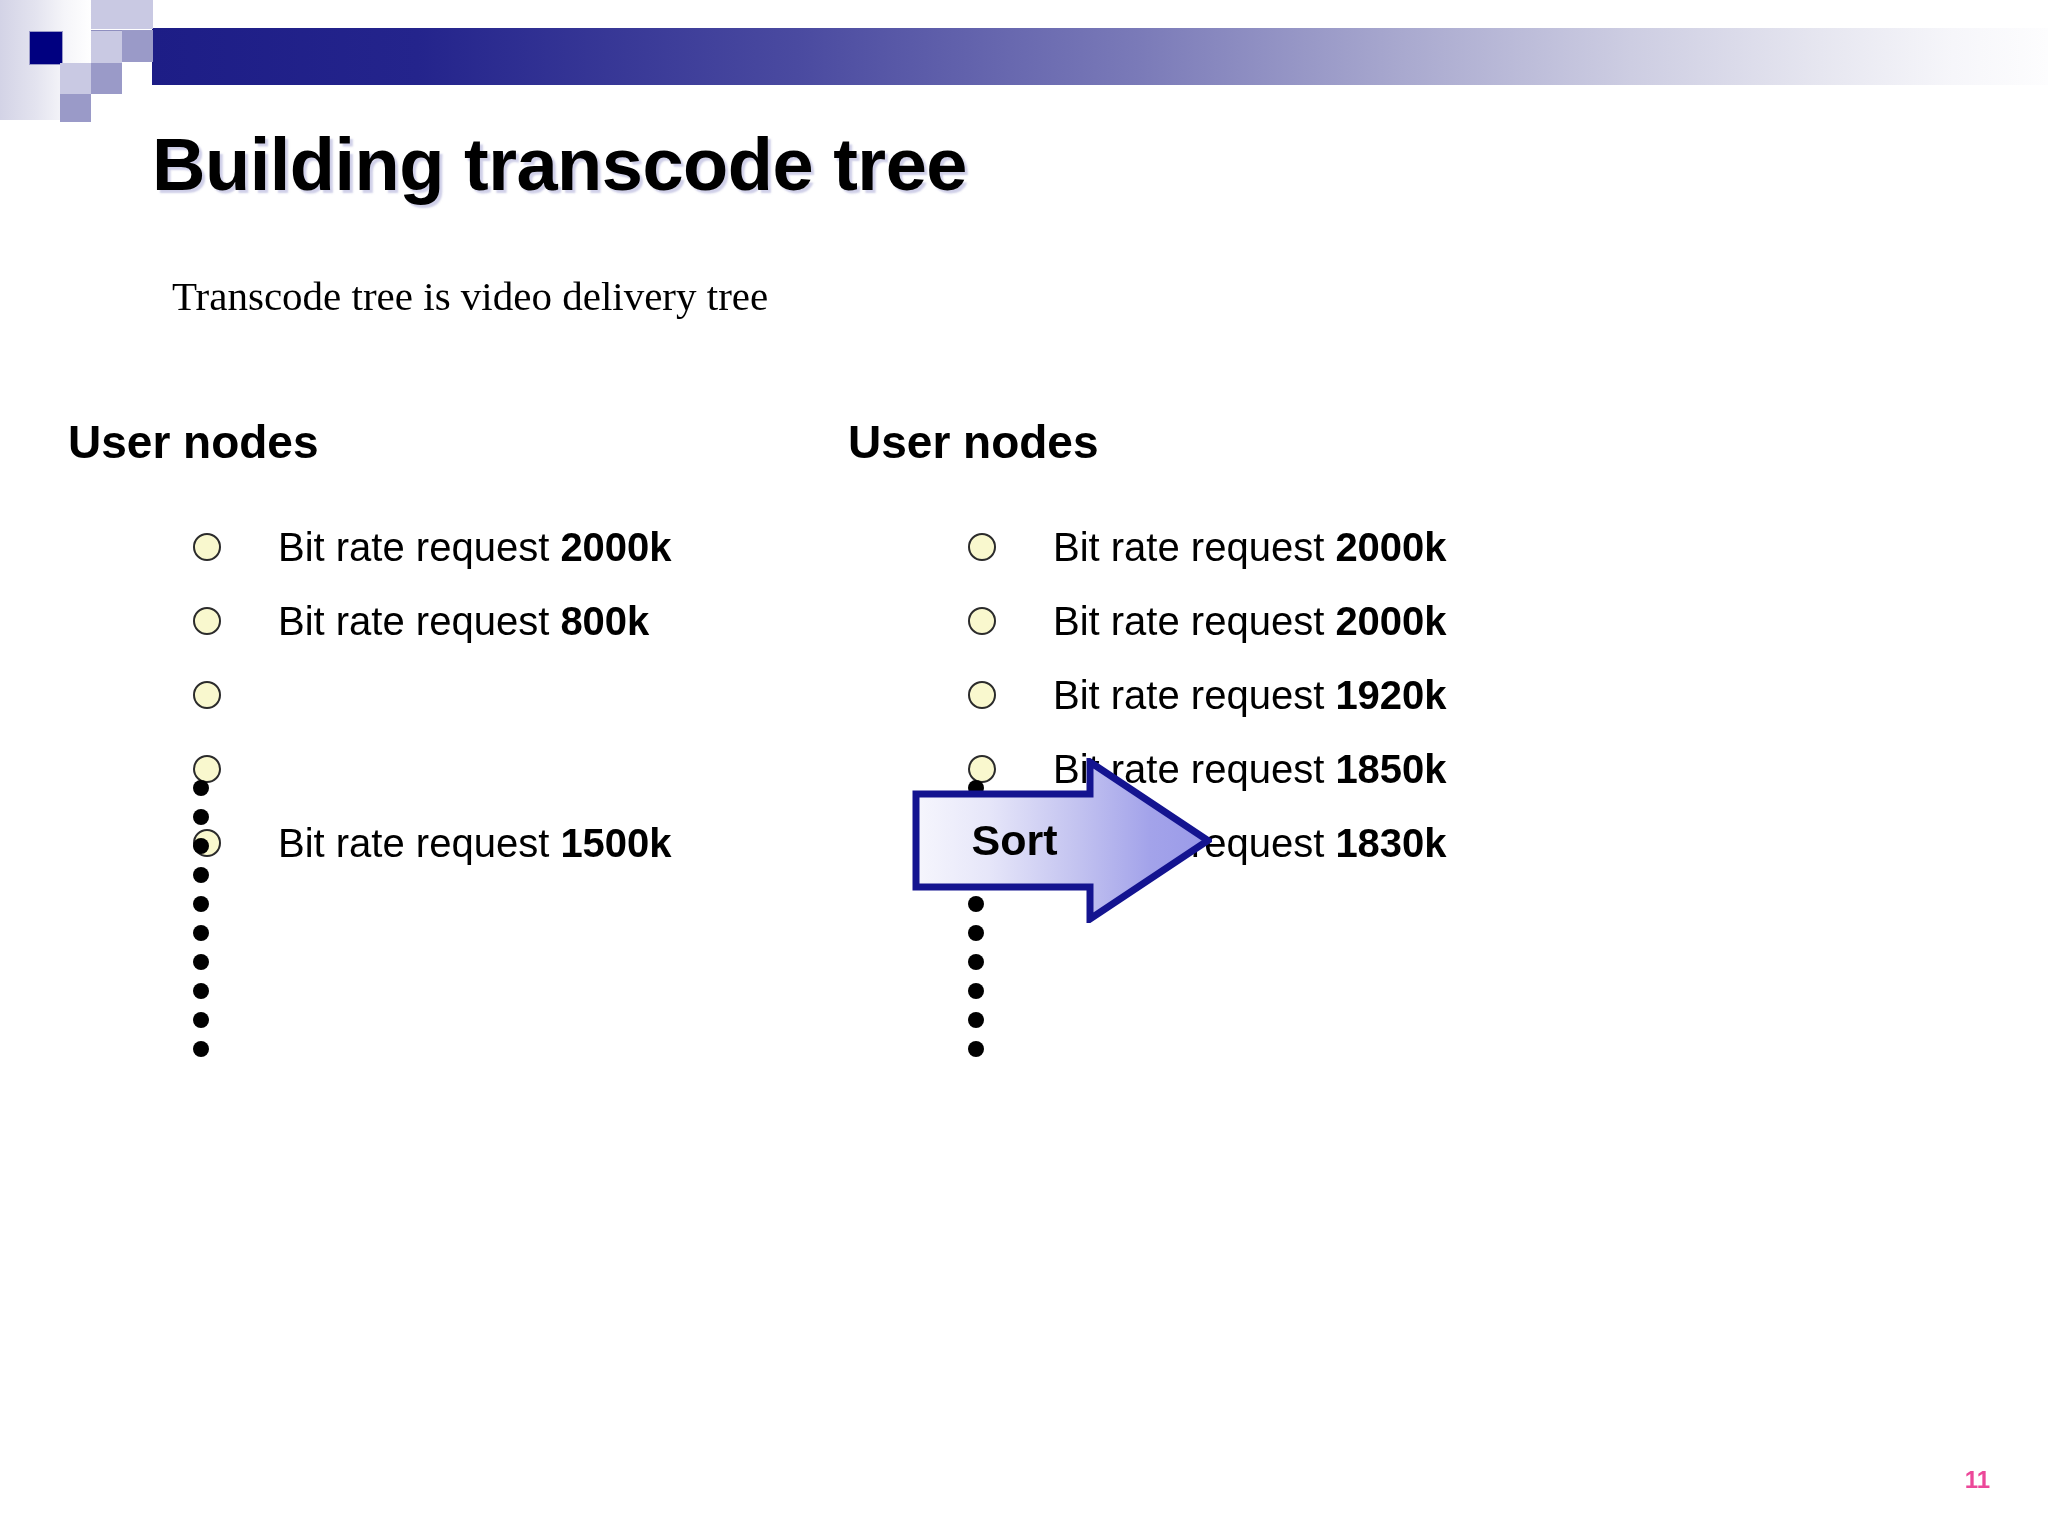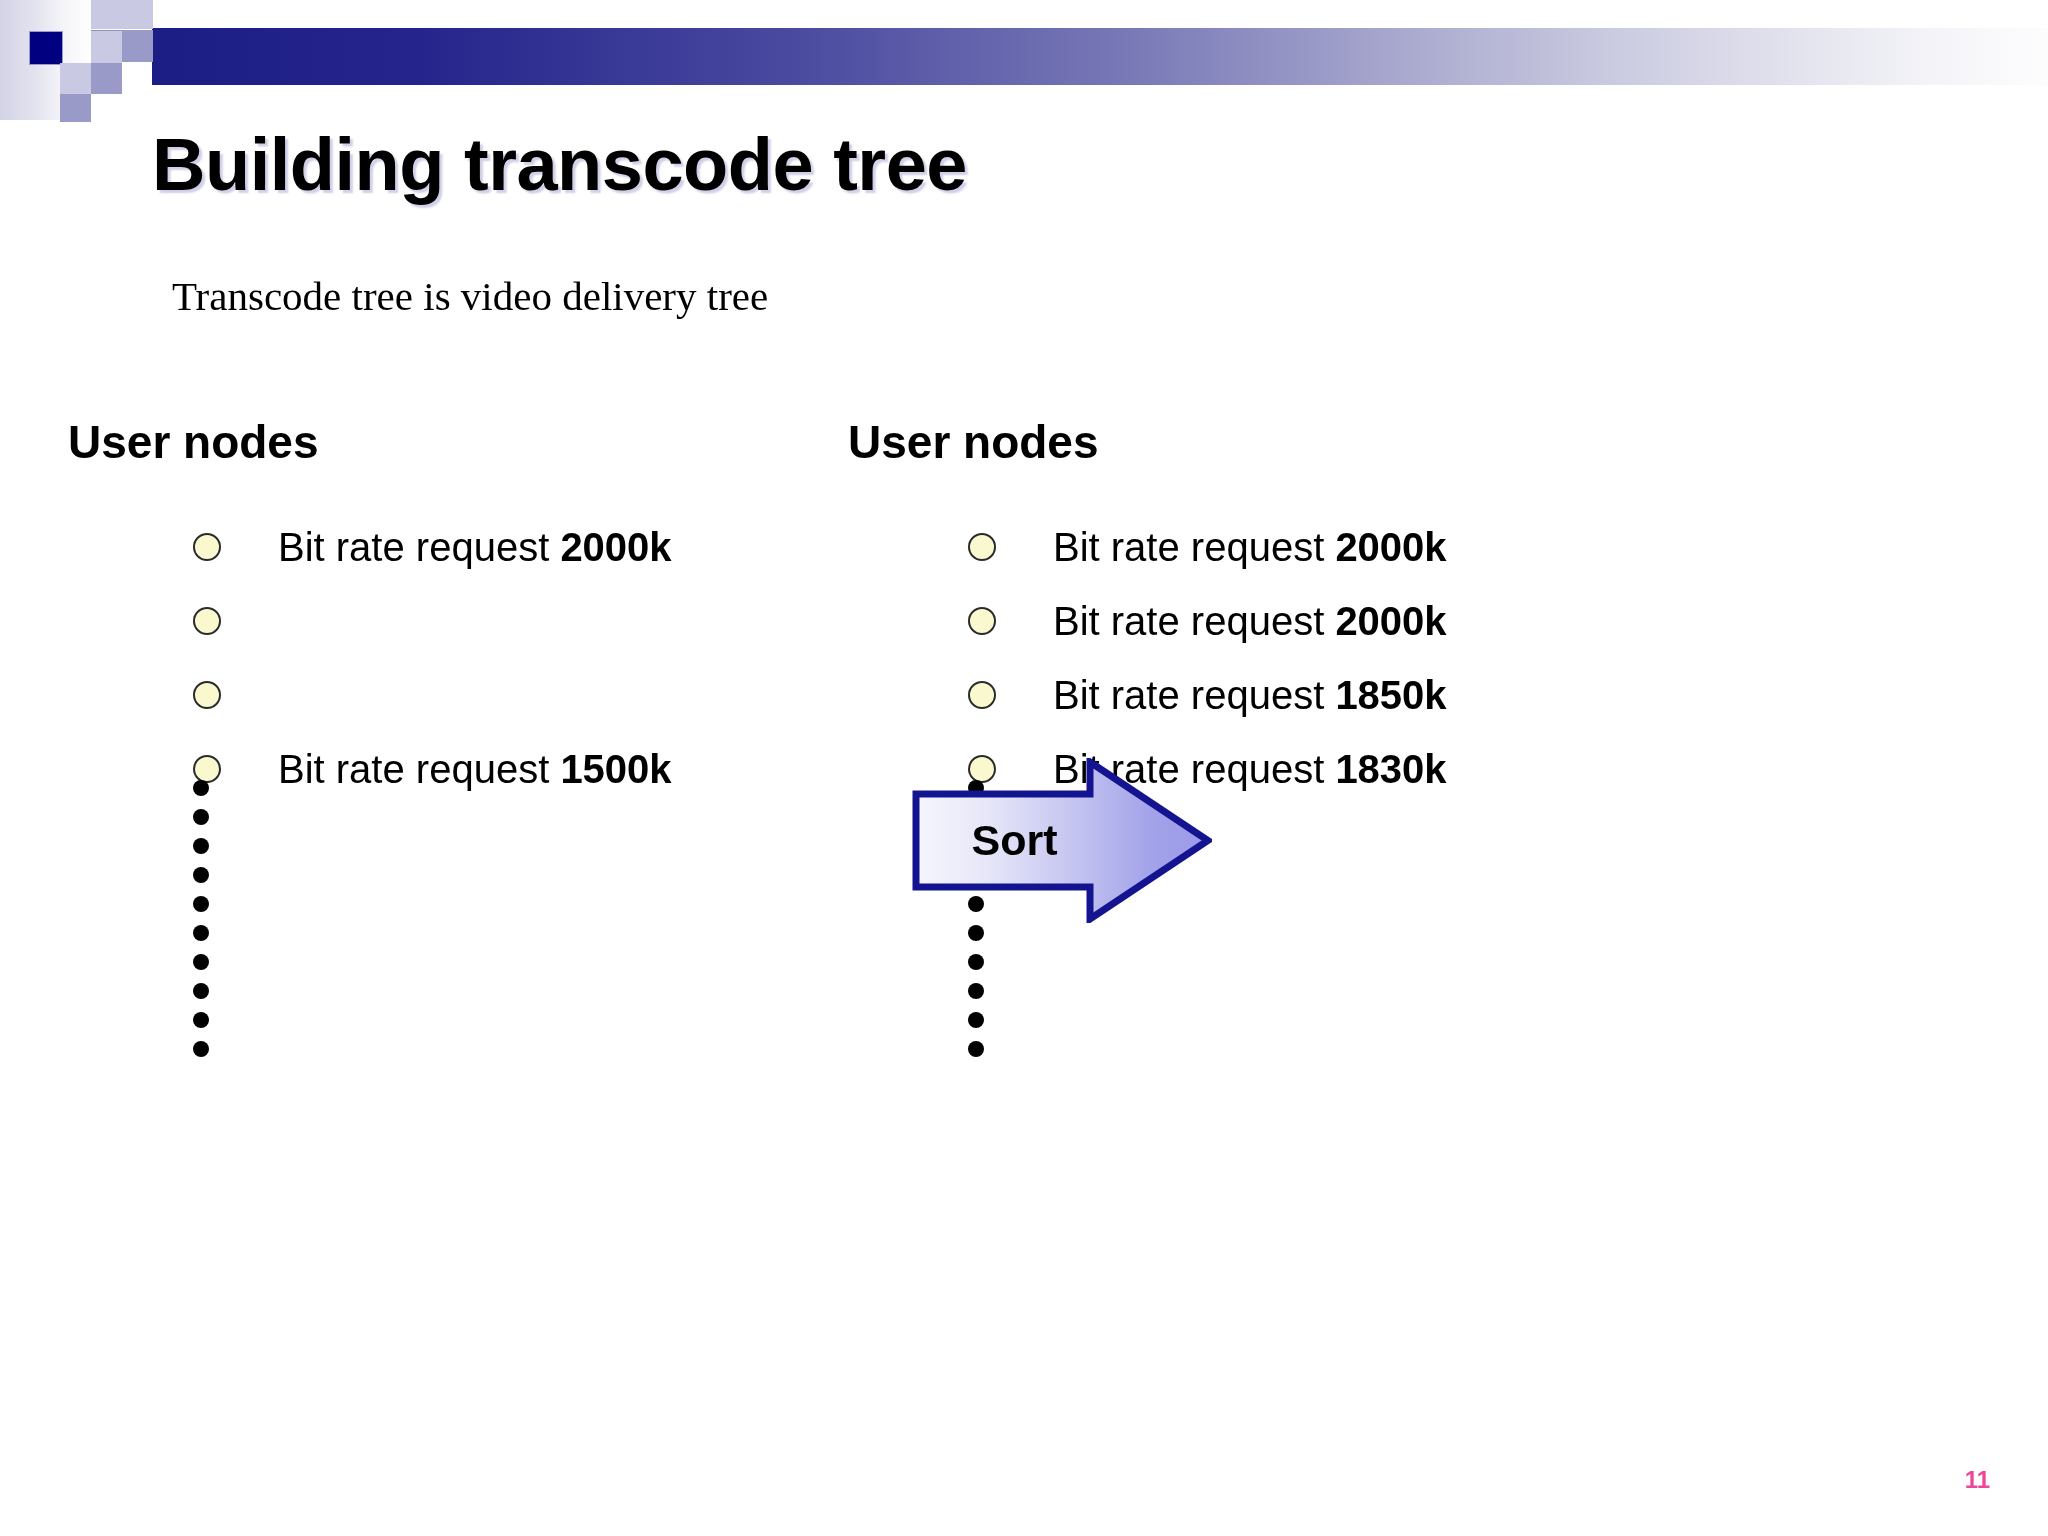--- a/index.html
+++ b/index.html
@@ -202,20 +202,25 @@
   <div class="column-heading">User nodes</div>
 
   <div class="node-list">
 
     <div class="node-item">
       <span class="node-bullet"></span>
       <span class="node-text"><span>Bit rate request</span>
         <span class="rate">2000k</span></span>
     </div>
 
+    <div class="node-item">
+      <span class="node-bullet"></span>
+      <span class="node-text"><span>Bit rate request</span>
+        <span class="rate">800k</span></span>
+    </div>
 
     <div class="node-item">
       <span class="node-bullet"></span>
     </div>
 
     <div class="node-item">
       <span class="node-bullet"></span>
     </div>
 
     <div class="node-item">
@@ -250,20 +255,25 @@
       <span class="node-text"><span>Bit rate request</span>
         <span class="rate">2000k</span></span>
     </div>
 
     <div class="node-item">
       <span class="node-bullet"></span>
       <span class="node-text"><span>Bit rate request</span>
         <span class="rate">2000k</span></span>
     </div>
 
+    <div class="node-item">
+      <span class="node-bullet"></span>
+      <span class="node-text"><span>Bit rate request</span>
+        <span class="rate">1920k</span></span>
+    </div>
 
     <div class="node-item">
       <span class="node-bullet"></span>
       <span class="node-text"><span>Bit rate request</span>
         <span class="rate">1850k</span></span>
     </div>
 
     <div class="node-item">
       <span class="node-bullet"></span>
       <span class="node-text"><span>Bit rate request</span>

